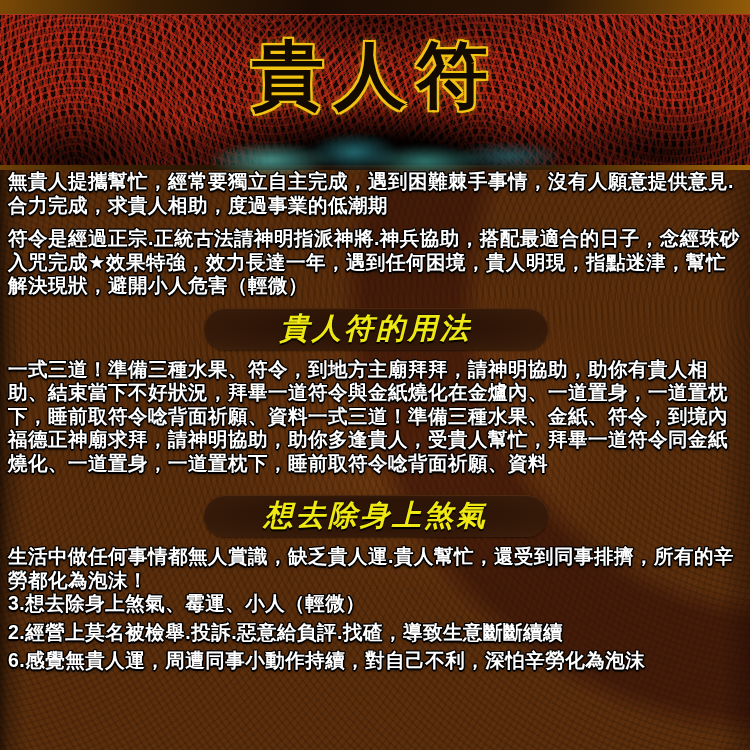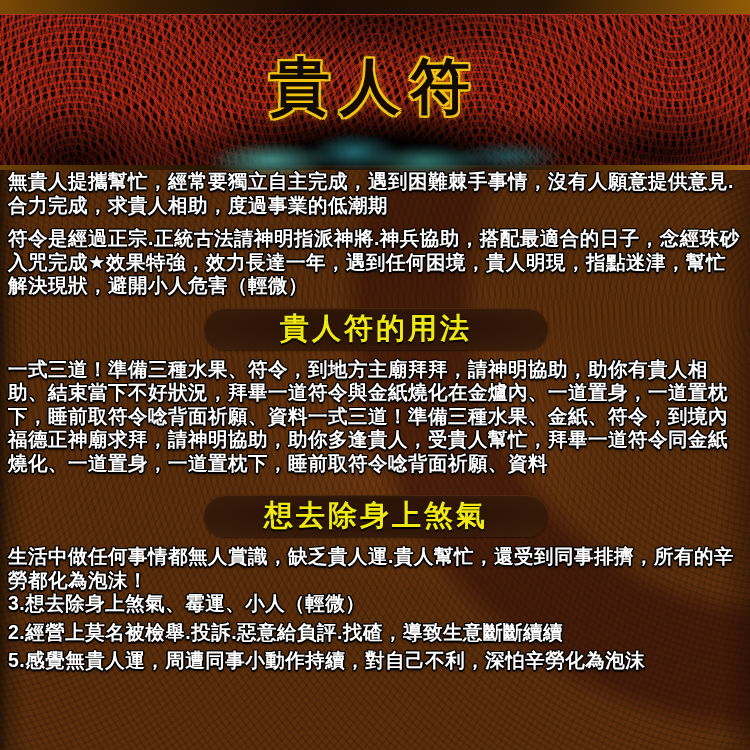--- a/index.html
+++ b/index.html
@@ -42,23 +42,23 @@
   .flames{
     position:absolute;left:165px;top:118px;width:420px;height:62px;
     background:
       radial-gradient(ellipse 90px 26px at 25% 68%, rgba(80,170,160,.85), rgba(0,0,0,0) 70%),
       radial-gradient(ellipse 70px 30px at 45% 55%, rgba(45,140,150,.75), rgba(0,0,0,0) 65%),
       radial-gradient(ellipse 85px 24px at 62% 70%, rgba(60,150,140,.8), rgba(0,0,0,0) 70%),
       radial-gradient(ellipse 80px 22px at 82% 62%, rgba(35,110,120,.7), rgba(0,0,0,0) 70%);
     filter:blur(2px);
   }
   .title{
-    position:absolute;left:0;right:0;top:42px;margin:12px;
+    position:absolute;left:0;right:0;top:42px;margin:0;
     text-align:center;
-    font-size:60px;line-height:66px;font-weight:bold;letter-spacing:10px;
+    font-size:72px;line-height:66px;font-weight:bold;letter-spacing:10px;
     color:#140b00;
     text-shadow:
       -2px 0 0 #f2c411, 2px 0 0 #f2c411, 0 -2px 0 #f2c411, 0 2px 0 #f2c411,
       -2px -2px 0 #f2c411, 2px -2px 0 #f2c411, -2px 2px 0 #f2c411, 2px 2px 0 #f2c411,
       0 0 9px rgba(255,200,20,.8);
   }
   
   .content{
     position:absolute;left:0;top:170px;width:750px;
     padding:0 6px 0 8px;box-sizing:border-box;
@@ -76,20 +76,21 @@
     width:344px;height:42px;margin:10px auto 8px auto;
     border-radius:22px;
     background:radial-gradient(ellipse at 50% 45%, #2c1406 40%, #3d1f0c 100%);
     box-shadow:0 1px 2px rgba(0,0,0,.5), inset 0 1px 1px rgba(120,70,30,.4);
     display:flex;align-items:center;justify-content:center;
   }
   .pill span{
     font-size:29px;font-weight:bold;letter-spacing:3px;
     color:#f0e812;
     text-shadow:-1px 0 0 #1a1200, 1px 0 0 #1a1200, 0 -1px 0 #1a1200, 0 1.5px 1px #000;
+    font-style:italic;
   }
   .pill.second{margin-top:20px;}
   p.tight{margin-bottom:0;}
   p.listitem{margin:0 0 5px 0;}
 </style>
 </head>
 <body>
 
 <div class="page">
 
@@ -108,16 +109,16 @@
       <span>貴人符的用法</span>
     </div>
     <p>一式三道！準備三種水果、符令，到地方主廟拜拜，請神明協助，助你有貴人相助、結束當下不好狀況，拜畢一道符令與金紙燒化在金爐內、一道置身，一道置枕下，睡前取符令唸背面祈願、資料一式三道！準備三種水果、金紙、符令，到境內福德正神廟求拜，請神明協助，助你多逢貴人，受貴人幫忙，拜畢一道符令同金紙燒化、一道置身，一道置枕下，睡前取符令唸背面祈願、資料</p>
 
     <div class="pill second">
       <span>想去除身上煞氣</span>
     </div>
     <p class="tight">生活中做任何事情都無人賞識，缺乏貴人運.貴人幫忙，還受到同事排擠，所有的辛勞都化為泡沫！</p>
     <p class="listitem">3.想去除身上煞氣、霉運、小人（輕微）</p>
     <p class="listitem">2.經營上莫名被檢舉.投訴.惡意給負評.找碴，導致生意斷斷續續</p>
-    <p class="listitem">5.感覺無貴人運，周遭同事小動作持續，對自己不利，深怕辛勞化為泡沫</p>
+    <p class="listitem">6.感覺無貴人運，周遭同事小動作持續，對自己不利，深怕辛勞化為泡沫</p>
 
   </div>
 </div>
 
 </body></html>

